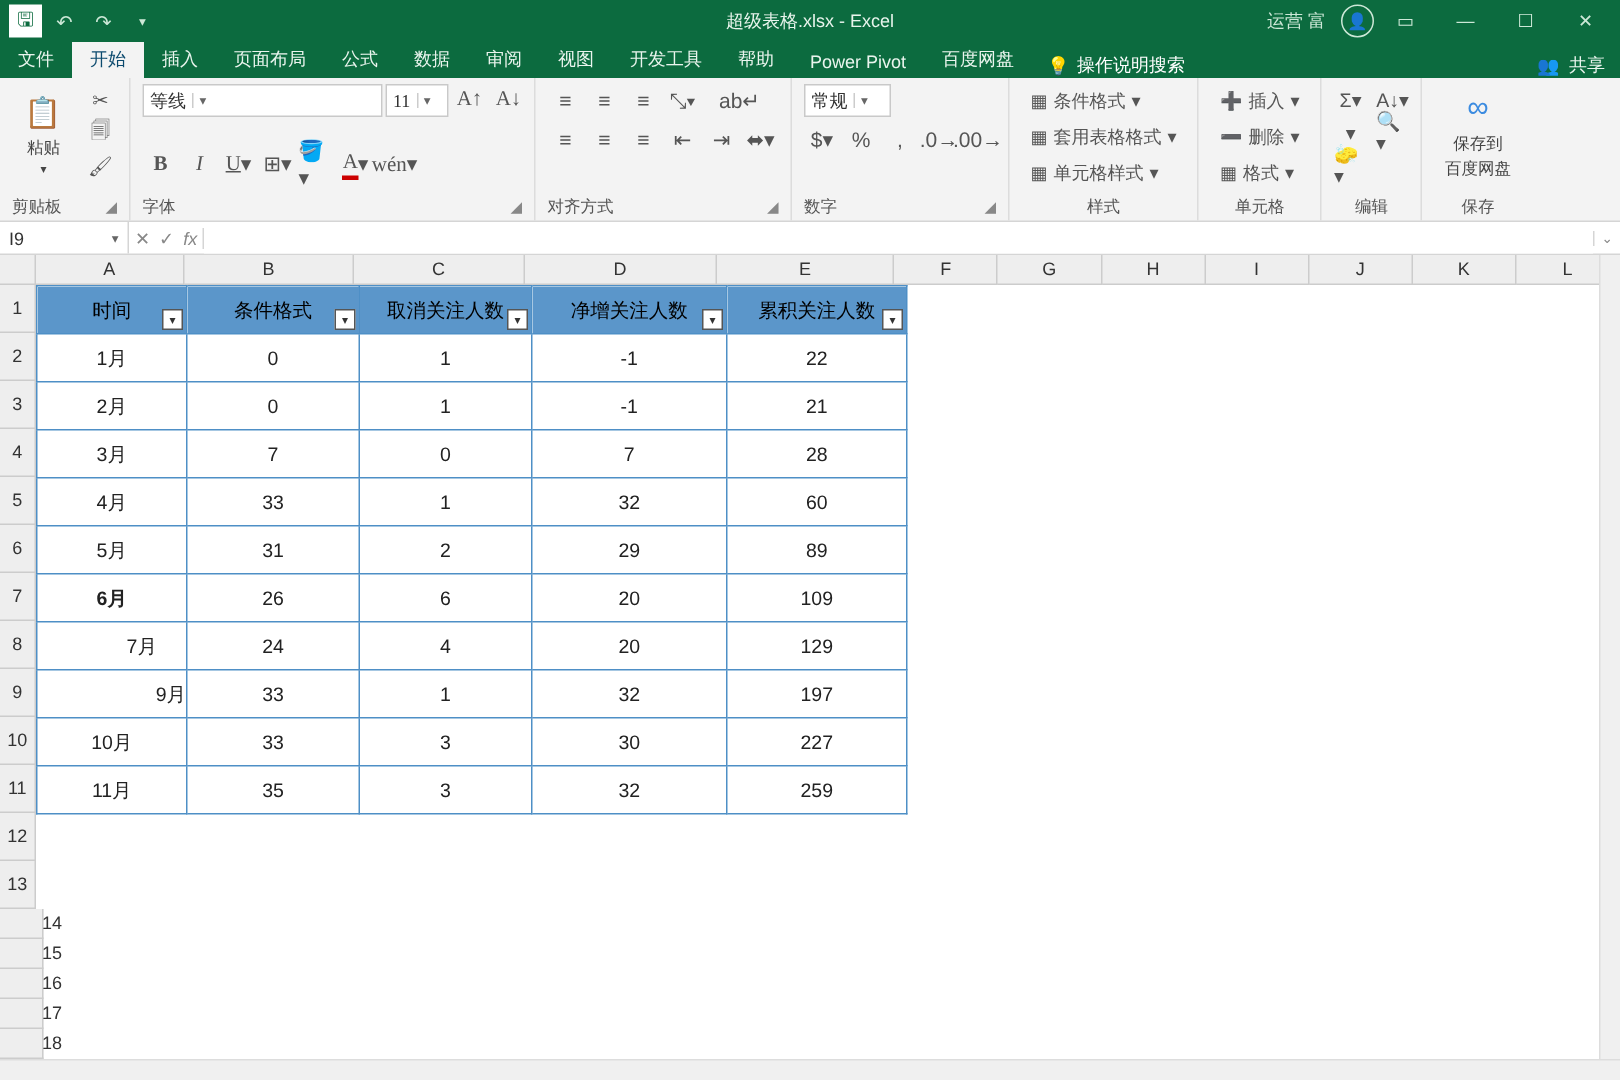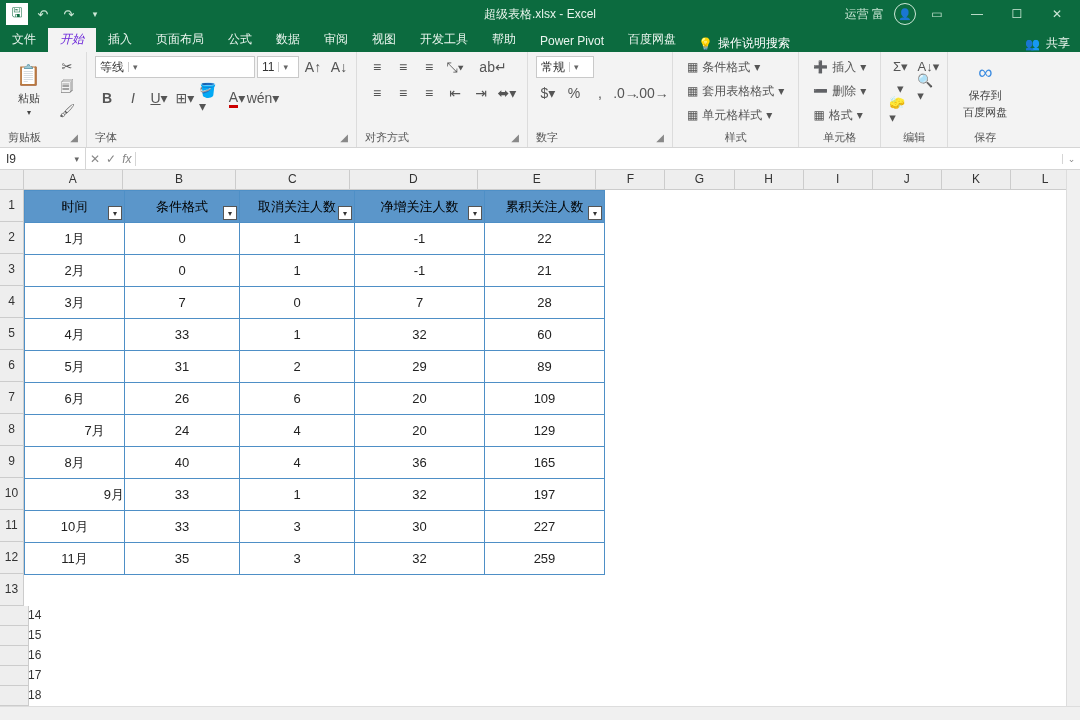--- a/index.html
+++ b/index.html
@@ -12,21 +12,21 @@
 .qat-btn.active { background:#fff; color:#0c6b3f; }
 .titlebar-center { position:absolute; left:0; right:0; text-align:center; font-size:12px; color:#e8f4ec; pointer-events:none; }
 .titlebar-right { margin-left:auto; display:flex; align-items:center; gap:2px; padding-right:4px; }
 .tr-btn { width:38px; height:28px; display:flex; align-items:center; justify-content:center; color:#cde8d7; font-size:12px; }
 .tr-pill { display:flex; align-items:center; gap:5px; padding:0 8px; height:22px; color:#cde8d7; }
 .tr-avatar { width:22px; height:22px; border-radius:50%; border:1px solid #cde8d7; display:flex; align-items:center; justify-content:center; font-size:11px; }
 
 
 .tabs { height:24px; background:#0c6b3f; display:flex; align-items:flex-end; color:#fff; }
 .tab { padding:4px 12px; font-size:12px; color:#eaf5ee; }
-.tab.active { background:#f3f3f3; color:#6d28d9;font-style:italic; }
+.tab.active { background:#f3f3f3; color:#0c4a6e; }
 .tab-right { margin-left:auto; display:flex; align-items:center; padding-right:10px; gap:6px; color:#eaf5ee; }
 .tellme { display:flex; align-items:center; gap:5px; padding:0 10px; }
 
 
 .ribbon { height:96px; background:#f3f3f3; border-bottom:1px solid #d5d5d5; display:flex; }
 .group { border-right:1px solid #dcdcdc; padding:4px 8px 2px; display:flex; flex-direction:column; justify-content:space-between; }
 .group-label { text-align:center; font-size:11px; color:#555; padding-top:2px; display:flex; justify-content:center; align-items:center; gap:4px; }
 .group-label .launcher { margin-left:auto; color:#888; font-size:10px; }
 .gbody { flex:1; display:flex; align-items:flex-start; gap:6px; }
 
@@ -127,21 +127,21 @@
         <div class="sbtn">🖌</div>
       </div>
     </div>
     <div class="group-label">
         <span>剪贴板</span>
         <span class="launcher">◢</span>
       </div>
   </div>
 
   <div class="group" style="width:270px;">
-    <div class="gbody" style="flex-direction:column; gap:9px;">
+    <div class="gbody" style="flex-direction:column; gap:21px;font-family:Liberation Serif, serif;">
       <div class="row">
         <div class="combo" style="width:160px;">
             <span>等线</span>
             <span class="arrow">▾</span>
           </div>
         <div class="combo" style="width:42px;">
             <span>11</span>
             <span class="arrow">▾</span>
           </div>
         <div class="iconbtn">A↑</div>
@@ -356,41 +356,34 @@
             <td style="width: 120px;">60</td>
           </tr>
           <tr>
             <td style="width: 100px;">5月</td>
             <td style="width: 115px;">31</td>
             <td style="width: 115px;">2</td>
             <td style="width: 130px;">29</td>
             <td style="width: 120px;">89</td>
           </tr>
           <tr>
-            <td style="width: 100px;">6月</td>
+            <td style="width: 100px; font-weight: bold;">6月</td>
             <td style="width: 115px;">26</td>
             <td style="width: 115px;">6</td>
             <td style="width: 130px;">20</td>
             <td style="width: 120px;">109</td>
           </tr>
           <tr>
             <td style="width: 100px; padding-left: 40px;">7月</td>
             <td style="width: 115px;">24</td>
             <td style="width: 115px;">4</td>
             <td style="width: 130px;">20</td>
             <td style="width: 120px;">129</td>
           </tr>
           <tr>
-            <td style="width: 100px;">8月</td>
-            <td style="width: 115px;">40</td>
-            <td style="width: 115px;">4</td>
-            <td style="width: 130px;">36</td>
-            <td style="width: 120px;">165</td>
-          </tr>
-          <tr>
             <td style="width: 100px; text-align: right;">9月</td>
             <td style="width: 115px;">33</td>
             <td style="width: 115px;">1</td>
             <td style="width: 130px;">32</td>
             <td style="width: 120px;">197</td>
           </tr>
           <tr>
             <td style="width: 100px;">10月</td>
             <td style="width: 115px;">33</td>
             <td style="width: 115px;">3</td>

